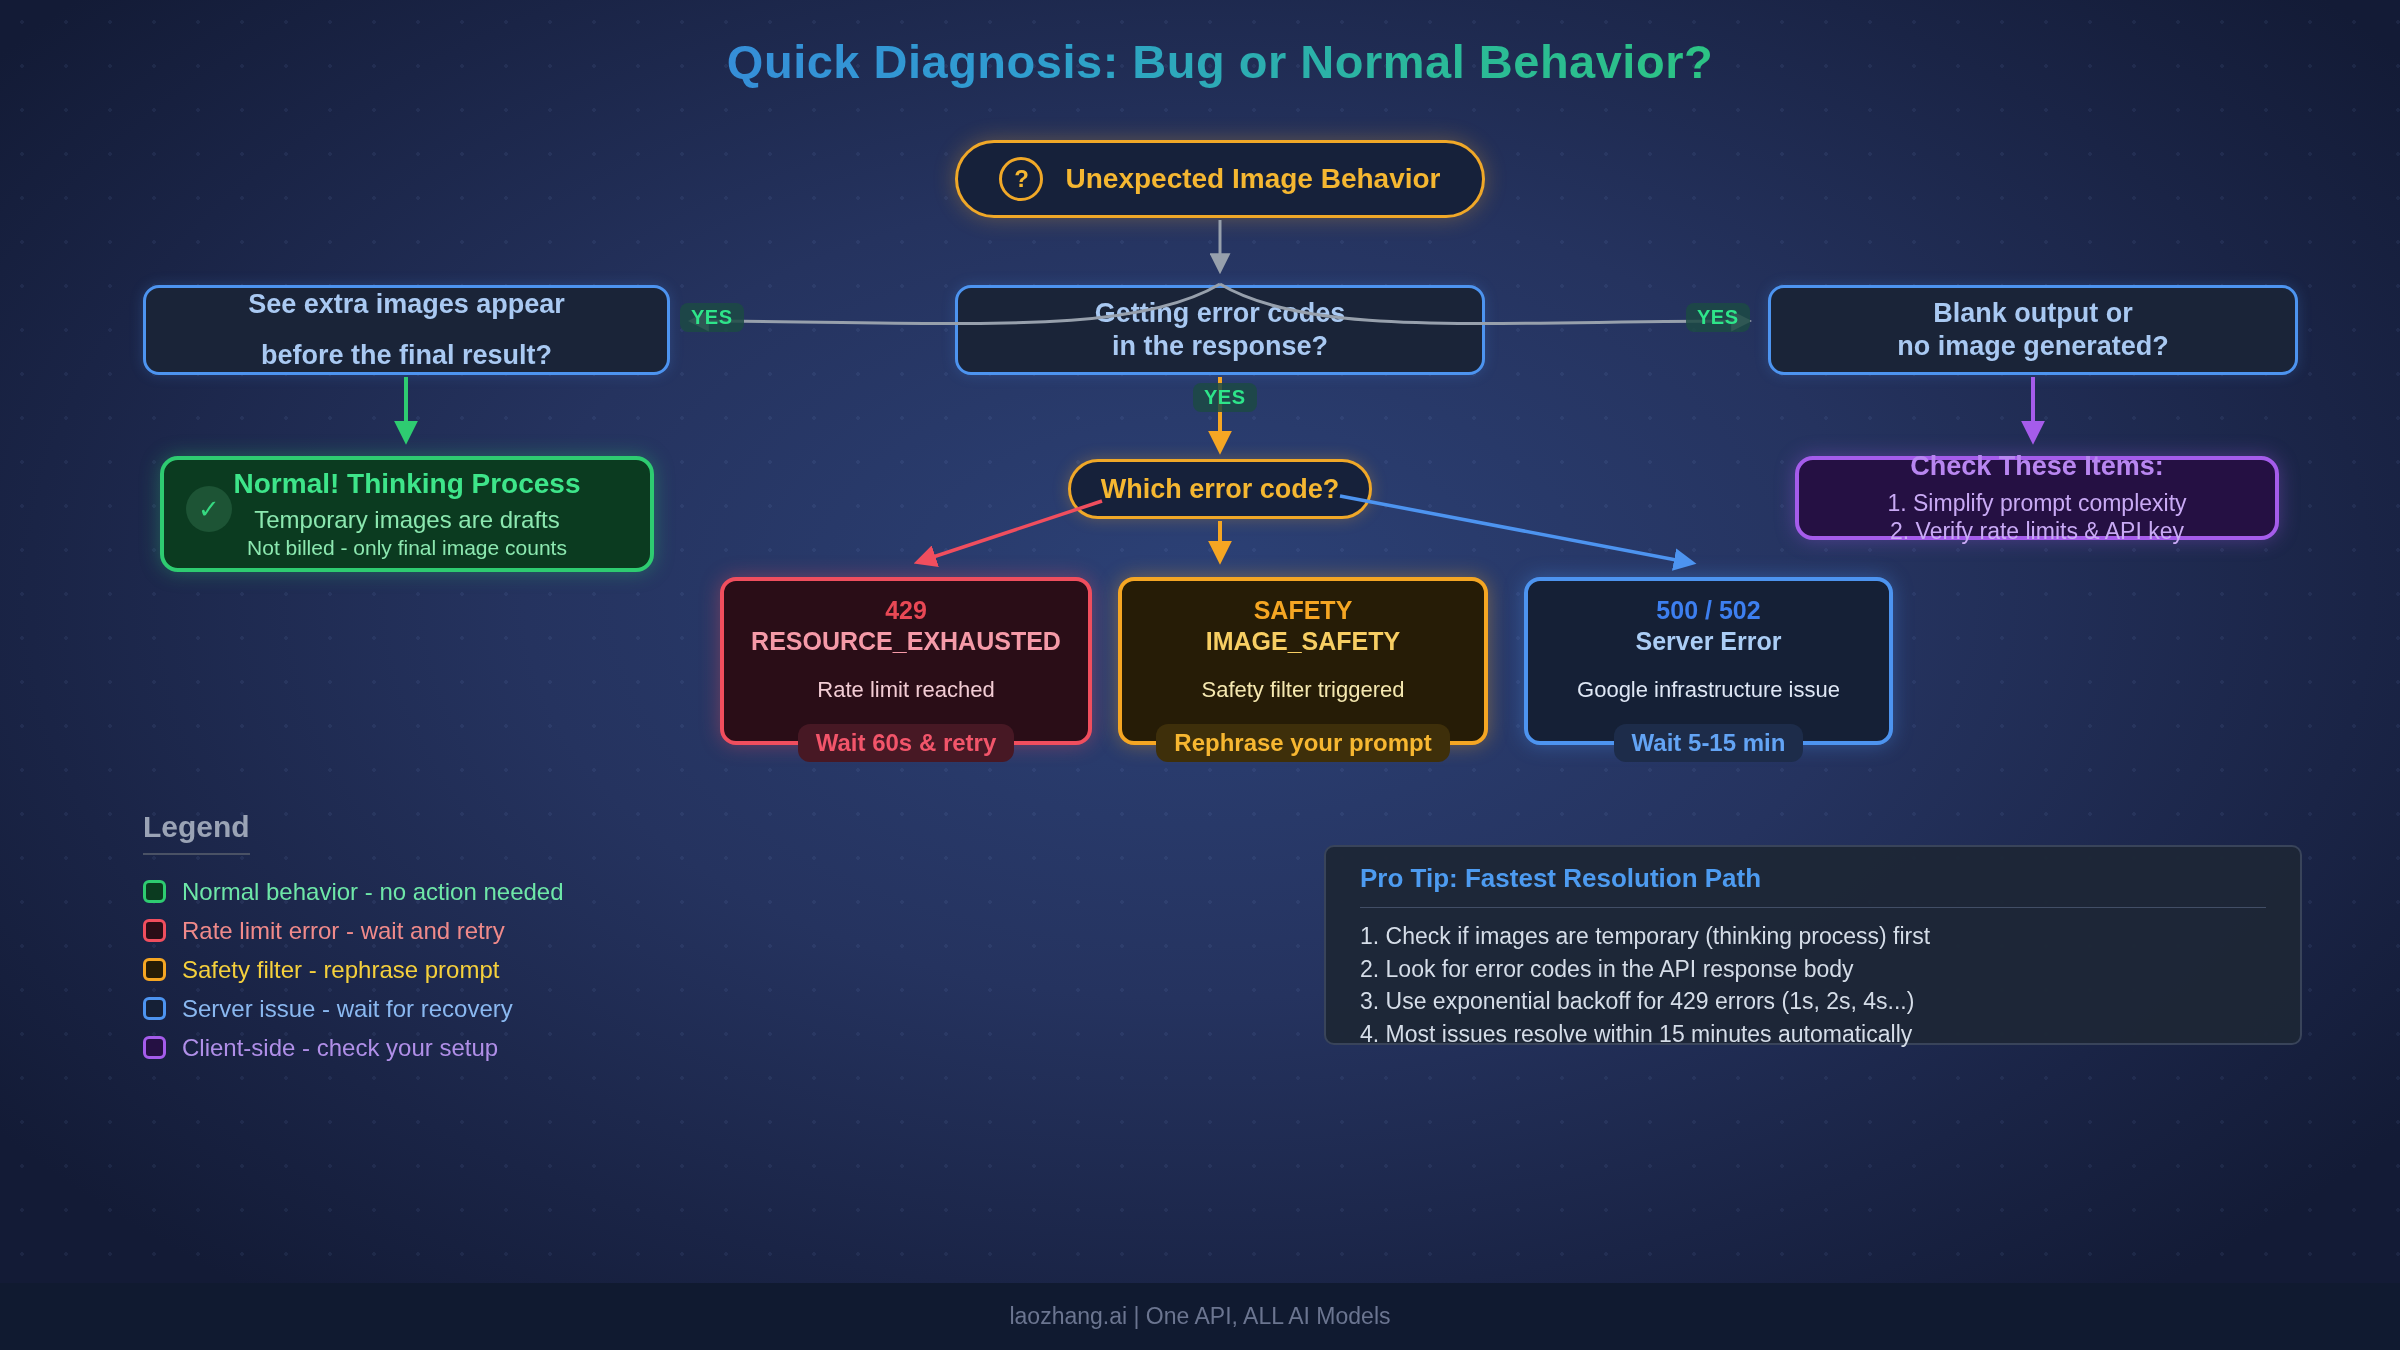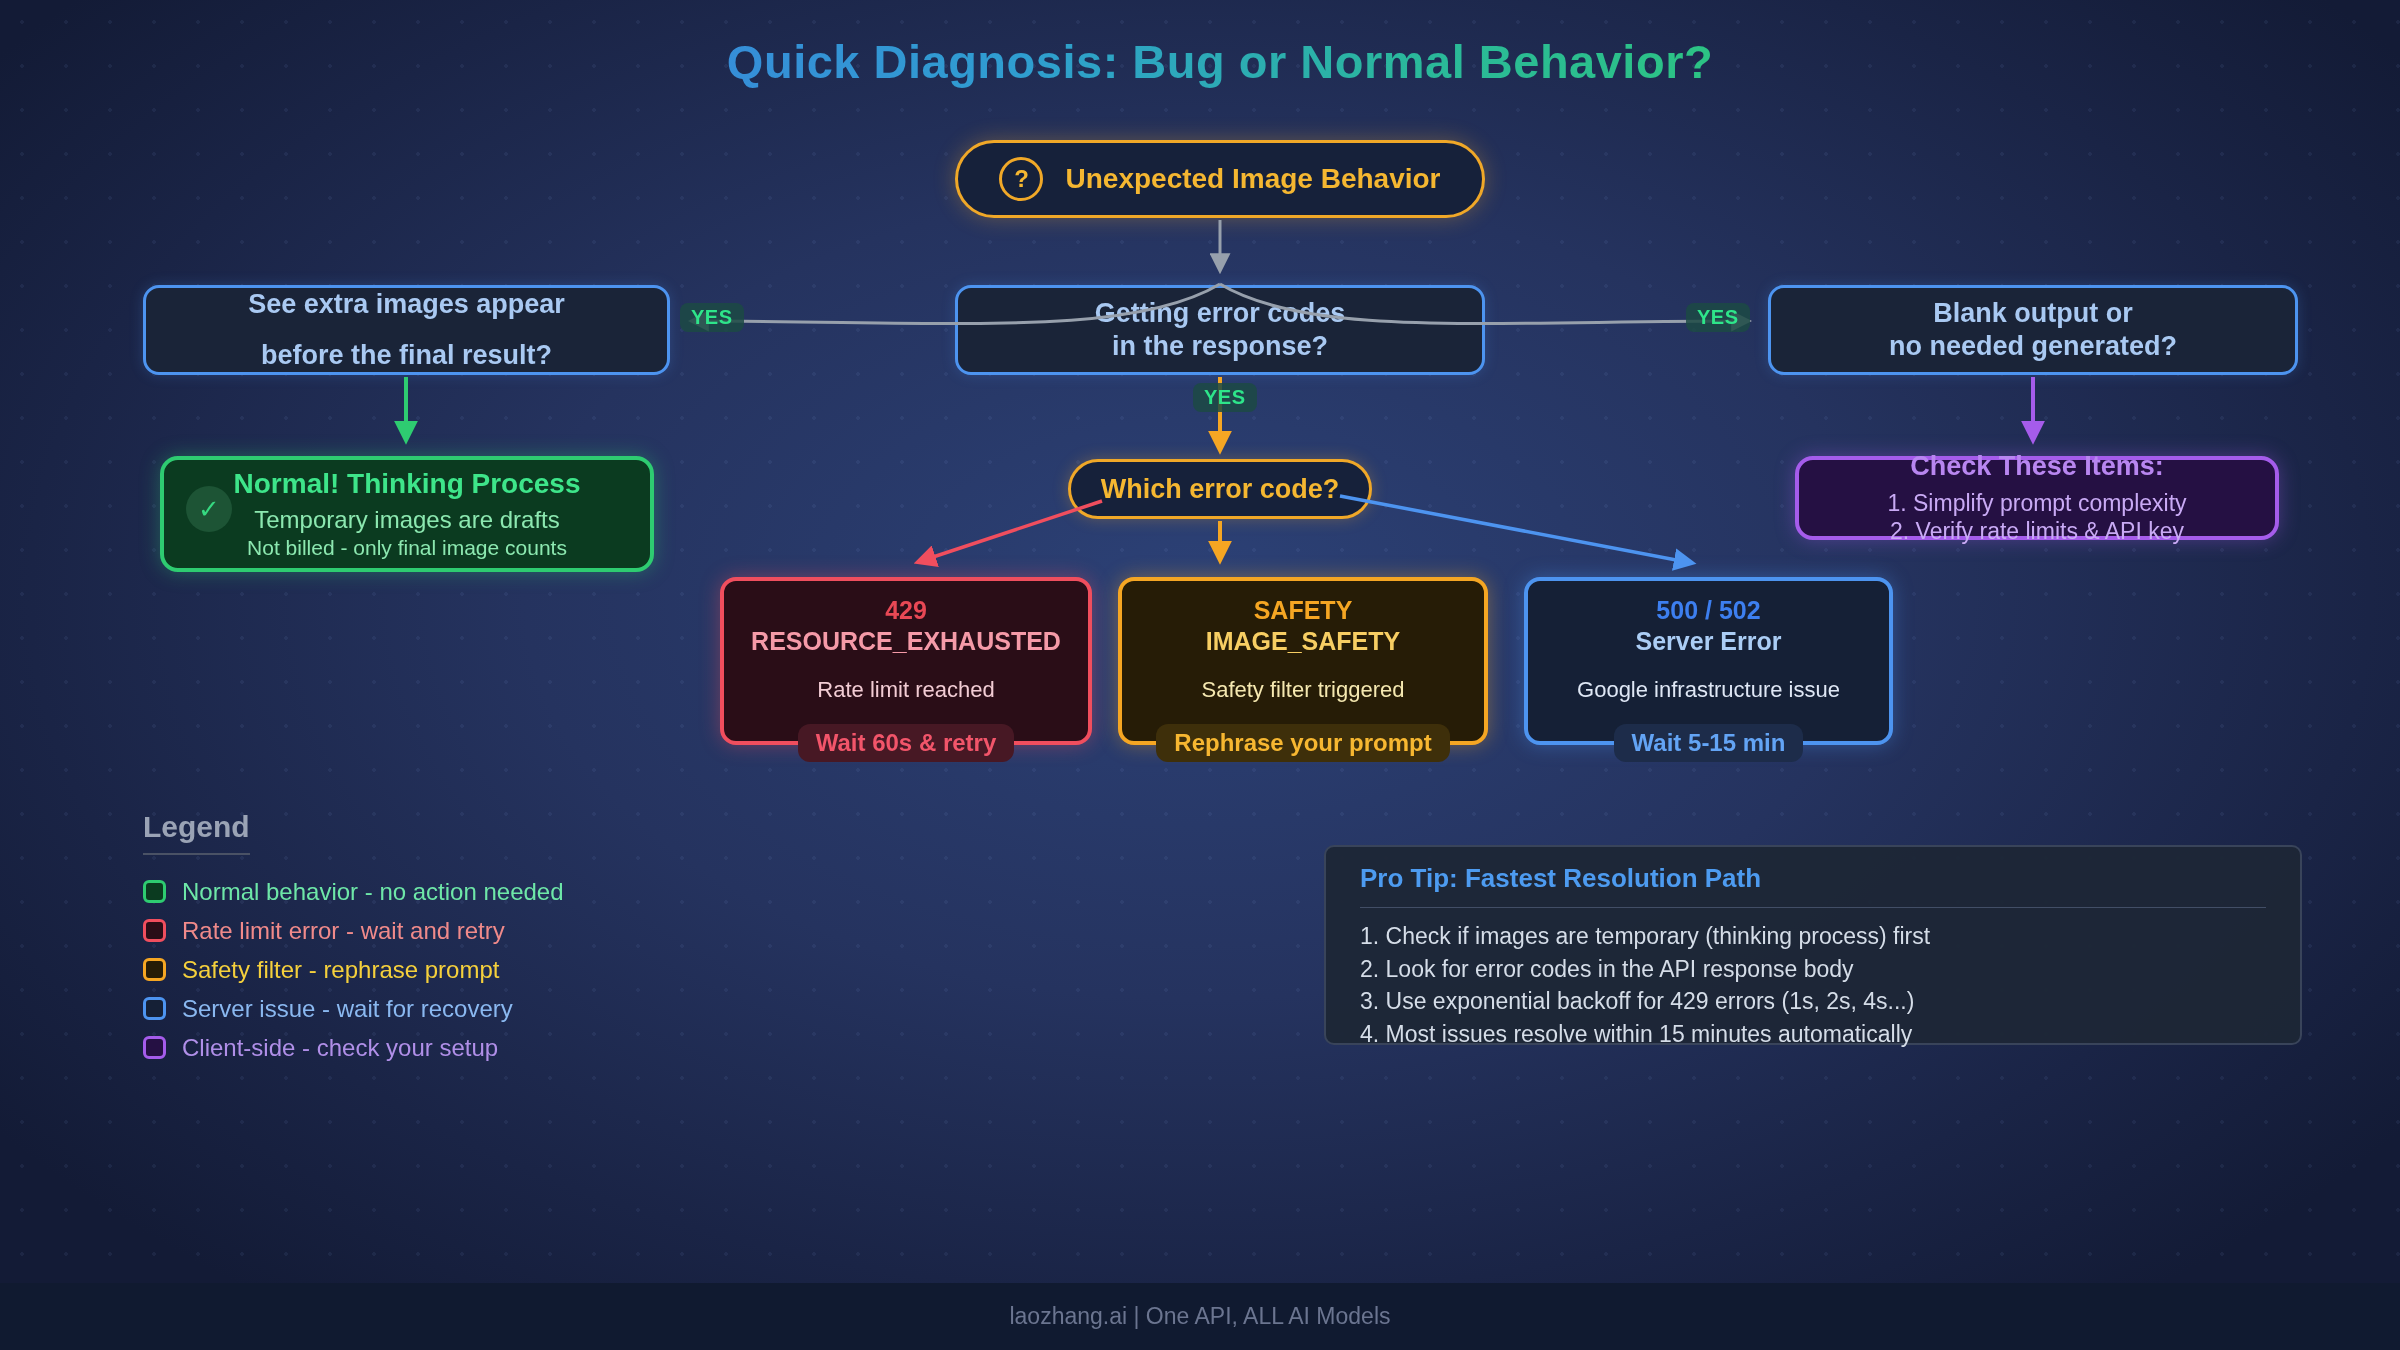--- a/index.html
+++ b/index.html
@@ -212,21 +212,21 @@
 <div class="node-box qbox qbox-left">
   <span>See extra images appear</span>
   <span>before the final result?</span>
 </div>
 <div class="node-box qbox qbox-mid">
   <span>Getting error codes</span>
   <span>in the response?</span>
 </div>
 <div class="node-box qbox qbox-right">
   <span>Blank output or</span>
-  <span>no needed generated?</span>
+  <span>no image generated?</span>
 </div>
 
 <span class="yes-badge yes-left">YES</span>
 <span class="yes-badge yes-mid">YES</span>
 <span class="yes-badge yes-right">YES</span>
 
 <div class="node-box normal-box">
   <span class="check-icon">✓</span>
   <div class="normal-title">Normal! Thinking Process</div>
   <div class="normal-line1">Temporary images are drafts</div>

